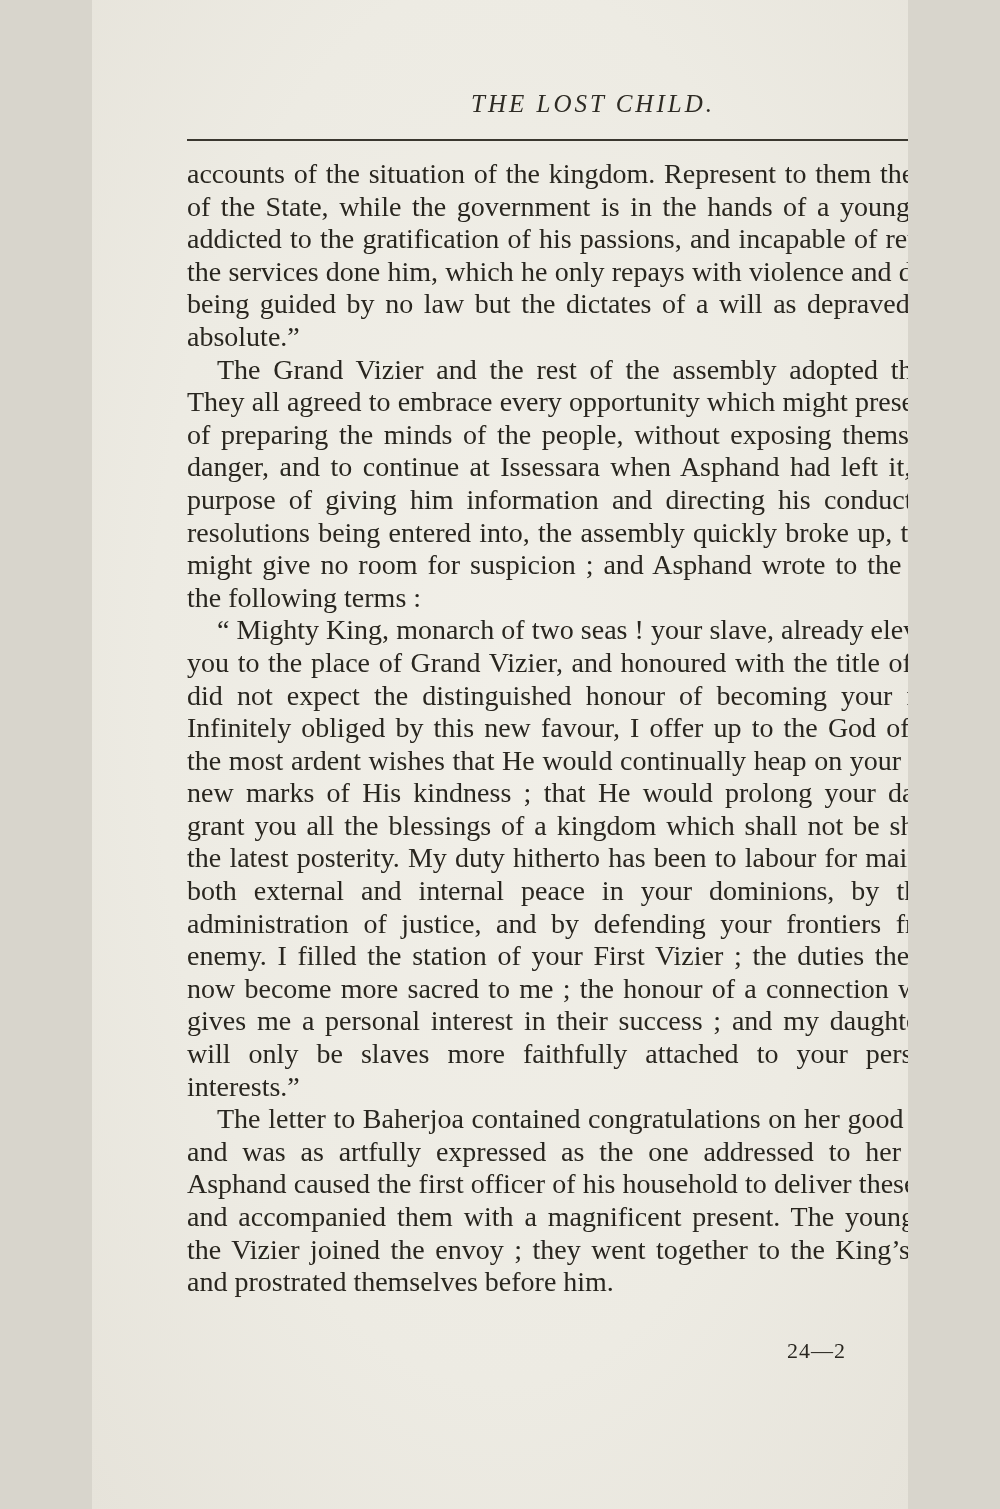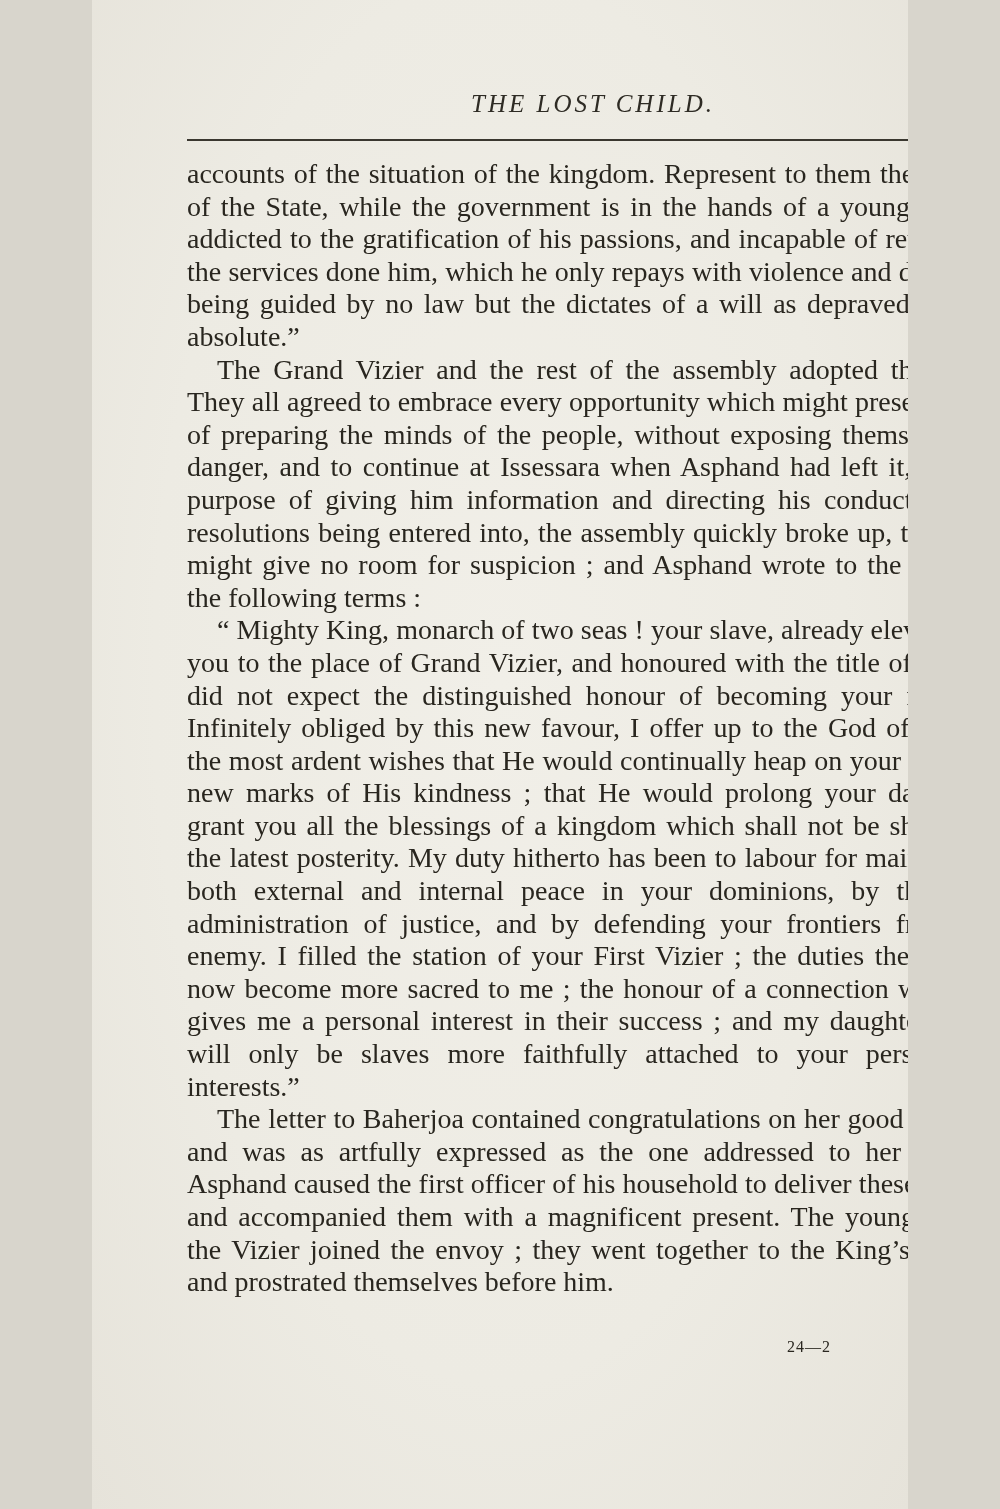--- a/index.html
+++ b/index.html
@@ -63,21 +63,21 @@
     margin: 0;
     text-indent: 30px;
   }
   .body-text p.no-indent {
     text-indent: 0;
   }
   .signature-mark {
     position: absolute;
     top: 1338px;
     left: 695px;
-    font-size: 16px;
+    font-size: 22px;
     color: #29261f;
     letter-spacing: 1px;
   }
 </style>
 </head>
 <body>
 
 <div class="page">
 
   <div class="header">

